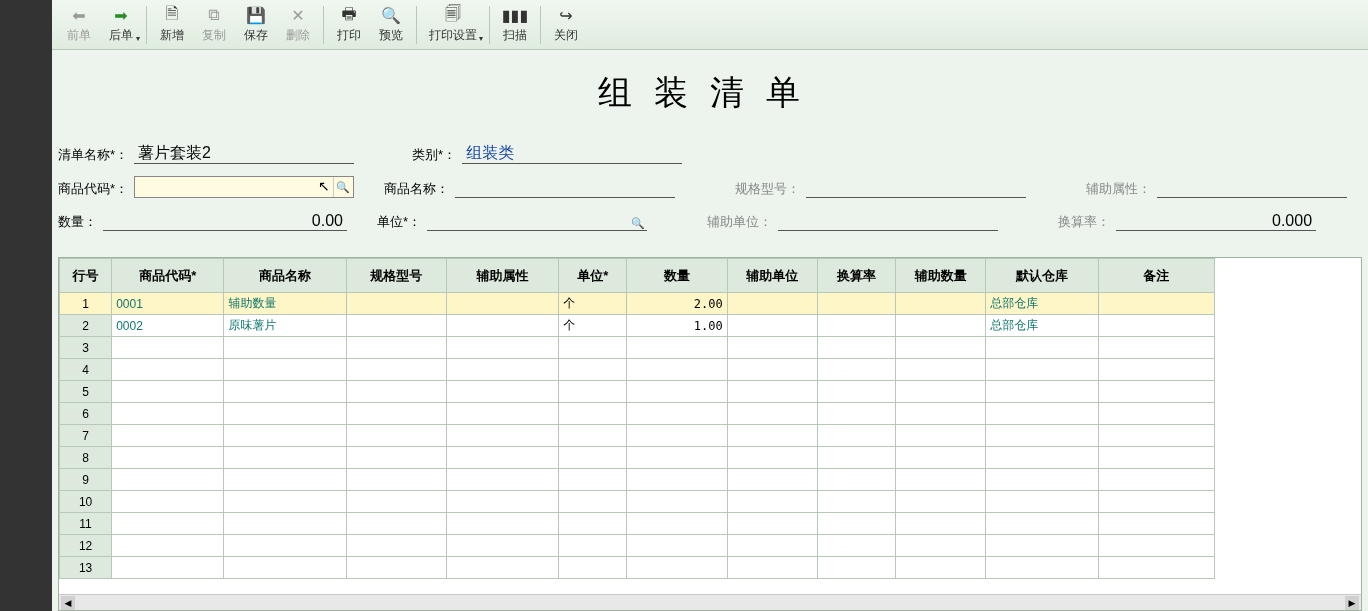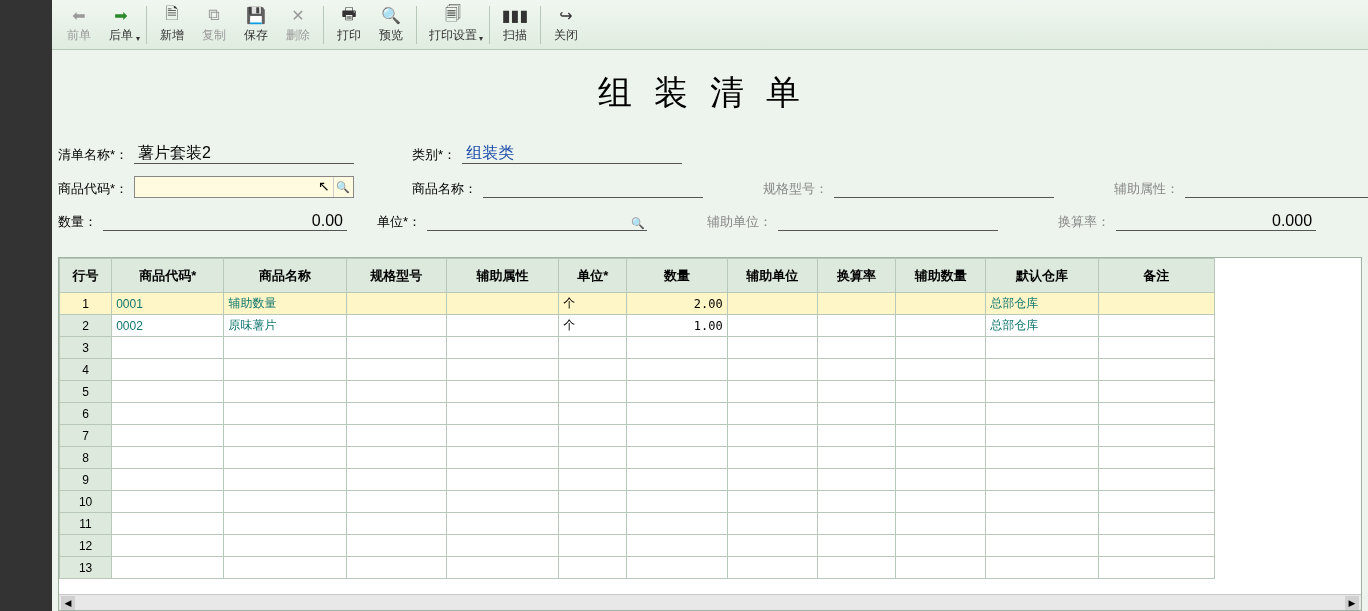--- a/index.html
+++ b/index.html
@@ -297,21 +297,21 @@
         </div>
 
         <div class="form-row">
           <div class="fld">
             <label>商品代码*：</label>
             <div class="lookup" style="width:220px">
               <input value="" style="">
               <span class="lk-btn">🔍</span>
             </div>
           </div>
-          <div class="fld" style="margin-left:28px">
+          <div class="fld" style="">
             <label>商品名称：</label>
             <input class="uline" style="width: 220px;" value="">
           </div>
           <div class="fld aux" style="margin-left:30px">
             <label>规格型号：</label>
             <input class="uline" style="width: 220px;" value="">
           </div>
           <div class="fld aux" style="margin-left:30px">
             <label>辅助属性：</label>
             <input class="uline" style="width: 190px;" value="">

